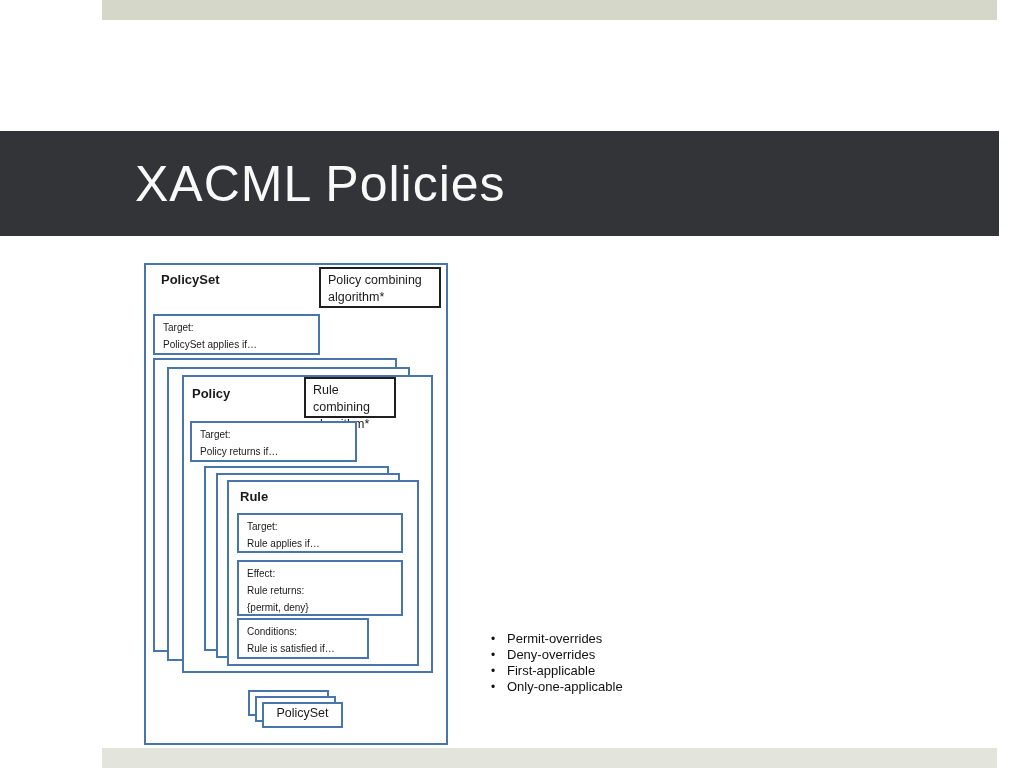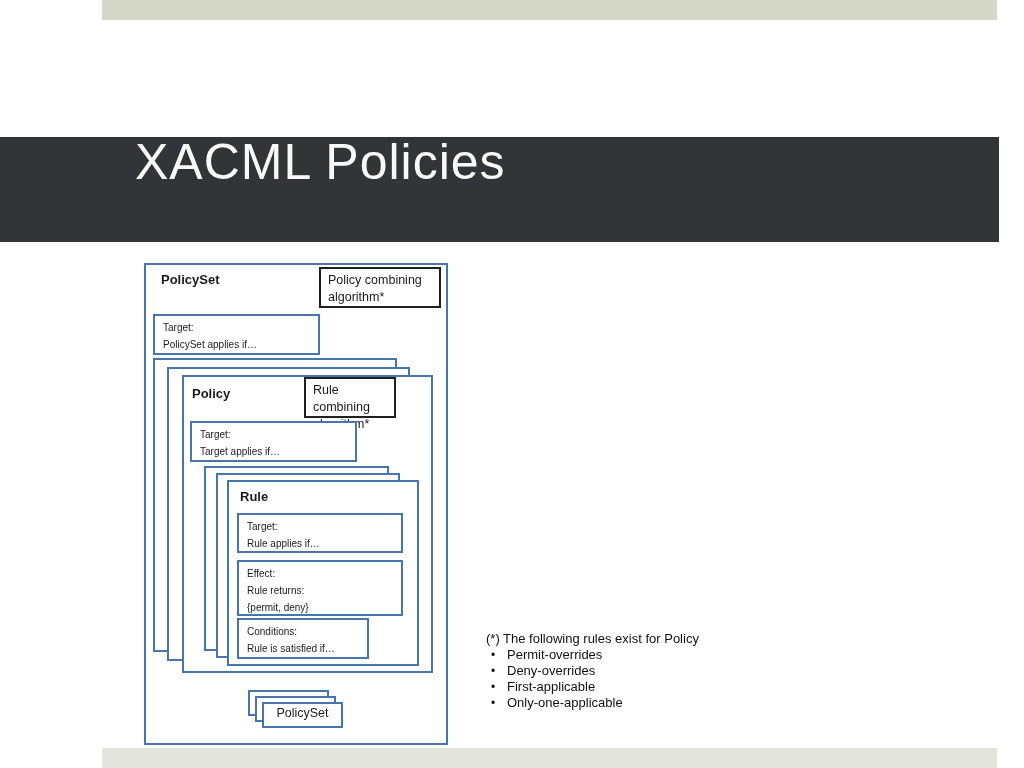--- a/index.html
+++ b/index.html
@@ -15,22 +15,22 @@
     background:#ffffff;
     font-family:"Liberation Sans","DejaVu Sans",sans-serif;
     color:var(--ink);
   }
   .abs{position:absolute;}
   
   .top-bar{left:102px;top:0;width:895px;height:20px;background:var(--topbar);}
   .bottom-bar{left:102px;top:748px;width:895px;height:20px;background:var(--bottombar);}
   
   .title-band{
-    left:0;top:137px;width:999px;height:105px;background:var(--band);
-    display:flex;
+    left:0;top:131px;width:999px;height:105px;background:var(--band);
+    display:flex;align-items:center;
   }
   .title-band h1{
     margin:0 0 0 135px;font-size:50px;font-weight:300;letter-spacing:1px;
     color:#f9f9f9;line-height:1;
   }
   
   .bluebox{
     position:absolute;background:#ffffff;
     border:2px solid var(--accent);box-sizing:border-box;
   }
@@ -74,21 +74,21 @@
   </div>
 
   <div class="bluebox" style="left:153px;top:358px;width:244px;height:294px;"></div>
   <div class="bluebox" style="left:167px;top:367px;width:243px;height:294px;"></div>
   <div class="bluebox" style="left:182px;top:375px;width:251px;height:298px;"></div>
   <div class="dlabel" style="left:192px;top:386px;">Policy</div>
   <div class="blackbox" style="left:304px;top:377px;width:92px;height:41px;">Rule combining algorithm*</div>
   <div class="bluebox thinblue" style="left:190px;top:421px;width:167px;height:41px;">
     <div class="boxtext">
       <div>Target:</div>
-      <div>Target applies if…</div>
+      <div>Policy returns if…</div>
     </div>
   </div>
 
   <div class="bluebox" style="left:204px;top:466px;width:185px;height:185px;"></div>
   <div class="bluebox" style="left:216px;top:473px;width:184px;height:185px;"></div>
   <div class="bluebox" style="left:227px;top:480px;width:192px;height:186px;"></div>
   <div class="dlabel" style="left:240px;top:489px;">Rule</div>
   <div class="bluebox thinblue" style="left:237px;top:513px;width:166px;height:40px;">
     <div class="boxtext">
       <div>Target:</div>
@@ -110,21 +110,20 @@
   </div>
 
   <div class="bluebox thinblue" style="left:248px;top:690px;width:81px;height:26px;"></div>
   <div class="bluebox thinblue" style="left:255px;top:696px;width:81px;height:26px;"></div>
   <div class="bluebox thinblue" style="left:262px;top:702px;width:81px;height:26px;"></div>
   <div class="nested-label" style="left:262px;top:702px;width:81px;">PolicySet</div>
 
 </div>
 
 <div class="abs footnote">
-  <div class="fl">(*) The following rules exist for Policy</div>
   <div class="bullet">
     <span class="dot">•</span>
     <span>Permit-overrides</span>
   </div>
   <div class="bullet">
     <span class="dot">•</span>
     <span>Deny-overrides</span>
   </div>
   <div class="bullet">
     <span class="dot">•</span>

